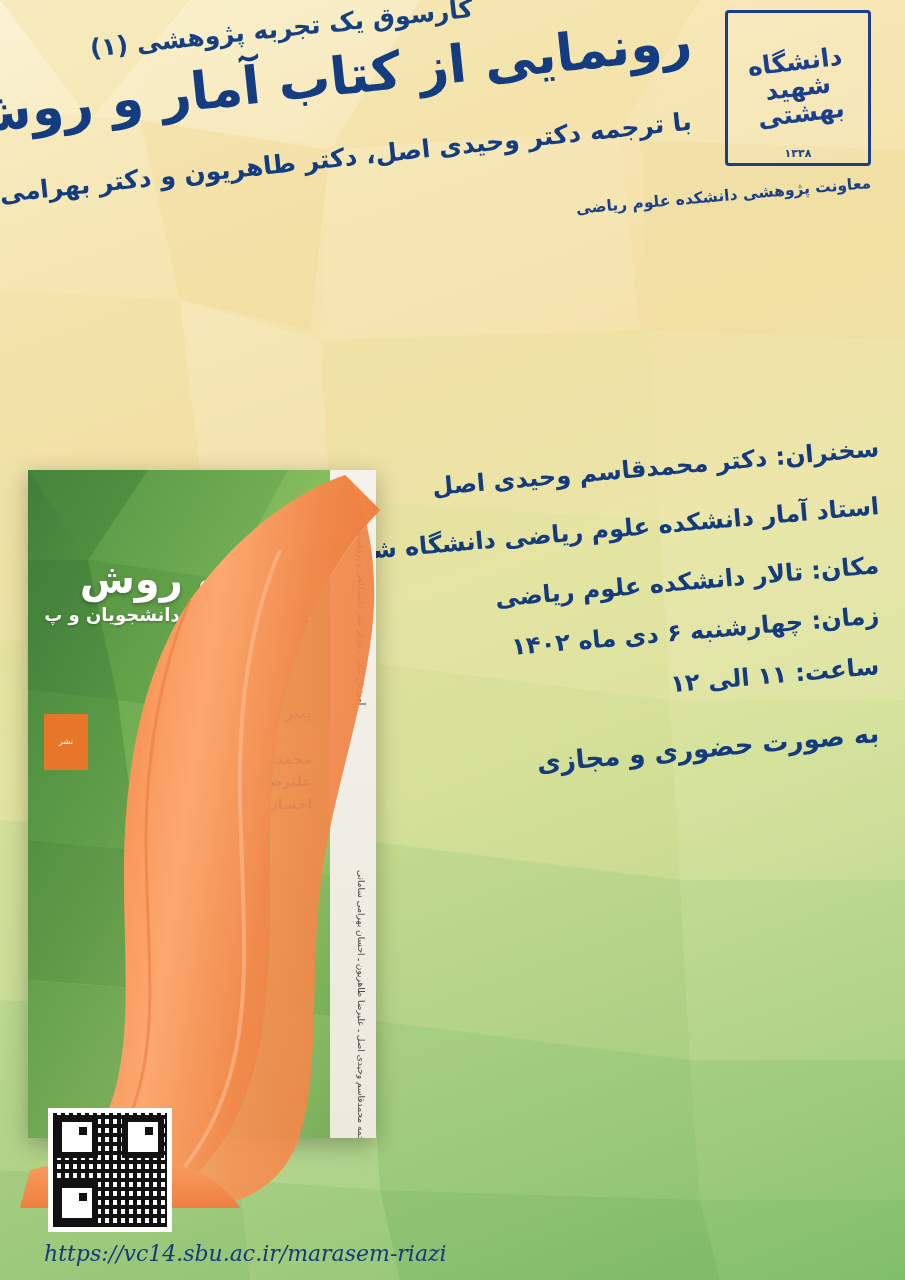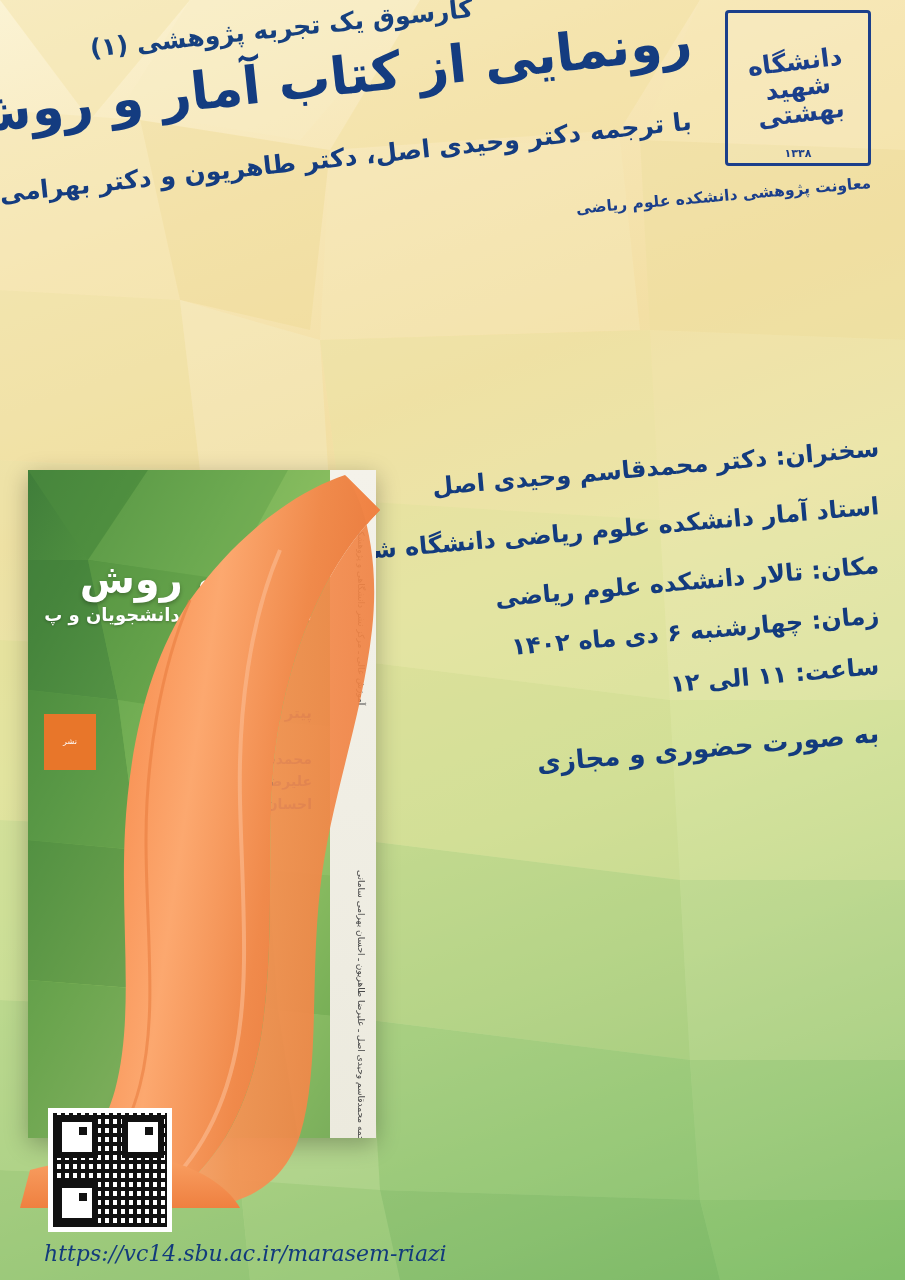--- a/index.html
+++ b/index.html
@@ -211,21 +211,21 @@
     font-size: 14px;
     font-weight: bold;
     line-height: 1.6;
     text-align: right;
     white-space: nowrap;
   }
   .book-pub {
     position: absolute;
     top: 244px;
     left: 16px;
-    width: 52px;
+    width: 44px;
     height: 56px;
     background: #e8762a;
     color: #fff;
     font-size: 8px;
     display: flex;
     align-items: center;
     justify-content: center;
     text-align: center;
     line-height: 1.1;
   }

